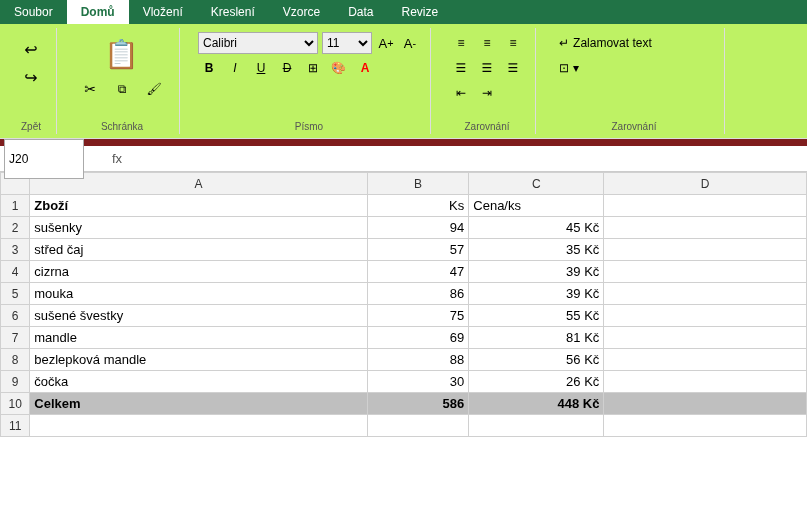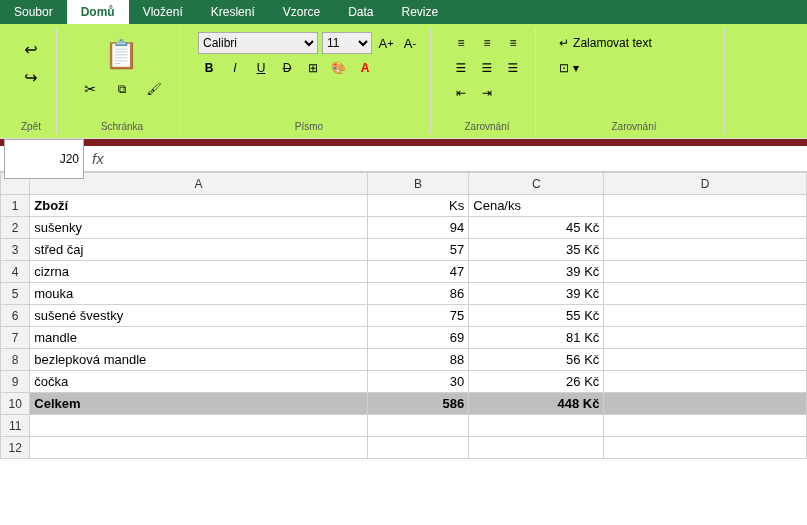--- a/index.html
+++ b/index.html
@@ -43,22 +43,22 @@
     .align-group-content { display: flex; flex-direction: column; gap: 3px; padding-bottom: 16px; padding-top: 4px; }
     .align-row { display: flex; gap: 2px; }
     .align-btn { width: 24px; height: 22px; border: 1px solid transparent; background: transparent; cursor: pointer; font-size: 12px; display: flex; align-items: center; justify-content: center; border-radius: 2px; }
 
     
     .wrap-group-content { display: flex; flex-direction: column; gap: 3px; padding-bottom: 16px; padding-top: 4px; min-width: 160px; }
     .wrap-btn { height: 22px; border: 1px solid transparent; background: transparent; cursor: pointer; font-size: 12px; text-align: left; padding: 0 4px; border-radius: 2px; display: flex; align-items: center; gap: 4px; white-space: nowrap; }
 
     
     .formula-bar { display: flex; align-items: center; padding: 2px 4px; border-bottom: 1px solid #ccc; height: 26px; gap: 4px; }
-    .cell-ref { width: 80px; border: 1px solid #aaa; padding: 19px 4px; font-size: 12px; height: 25px; text-align: right; }
-    .fx-label { font-style: italic; font-size: 15px; color: #555; padding: 0 4px; }
+    .cell-ref { width: 80px; border: 1px solid #aaa; padding: 19px 4px; font-size: 12px; height: 25px; }
+    .fx-label { font-size: 13px; color: #555; padding: 0 4px; margin-left: 20px; }
     .formula-input { flex: 1; border: none; outline: none; font-size: 12px; }
 
     
     .spreadsheet { overflow: auto; height: calc(525px - 88px - 27px - 26px); }
     table { border-collapse: collapse; width: 100%; table-layout: fixed; }
     th, td { border: 1px solid #d0d0d0; padding: 0; font-size: 13px; height: 22px; }
     th { background: #f2f2f2; text-align: center; font-weight: normal; font-size: 12px; color: #333; }
     .row-header { background: #f2f2f2; text-align: center; font-weight: normal; font-size: 12px; color: #333; width: 26px; min-width: 26px; }
     td.cell { padding: 1px 4px; outline: none; }
     td.num { text-align: right; padding-right: 4px; }
@@ -261,22 +261,15 @@
           <td class="cell num" contenteditable="true" style="">448 Kč</td>
           <td class="cell" contenteditable="true" style=""></td>
         </tr>
         <tr>
           <th class="row-header">11</th>
           <td class="cell" contenteditable="true" style=""></td>
           <td class="cell" contenteditable="true" style=""></td>
           <td class="cell" contenteditable="true" style=""></td>
           <td class="cell" contenteditable="true" style=""></td>
         </tr>
-        <tr>
-          <th class="row-header">12</th>
-          <td class="cell" contenteditable="true" style=""></td>
-          <td class="cell" contenteditable="true" style=""></td>
-          <td class="cell" contenteditable="true" style=""></td>
-          <td class="cell" contenteditable="true" style=""></td>
-        </tr>
       </tbody>
   </table>
 </div>
 
 </body></html>

